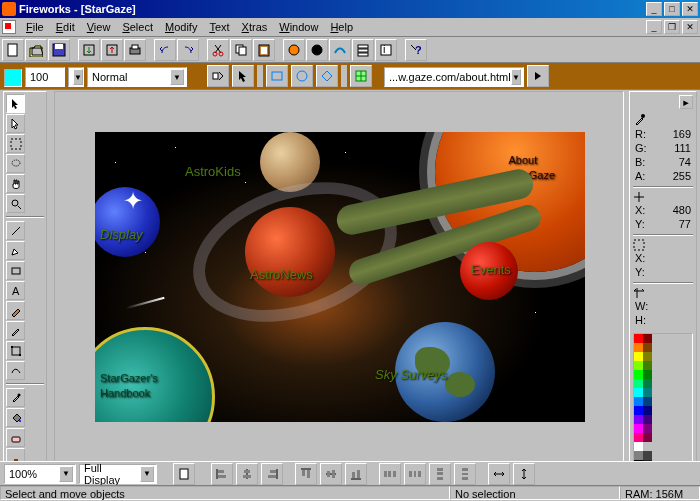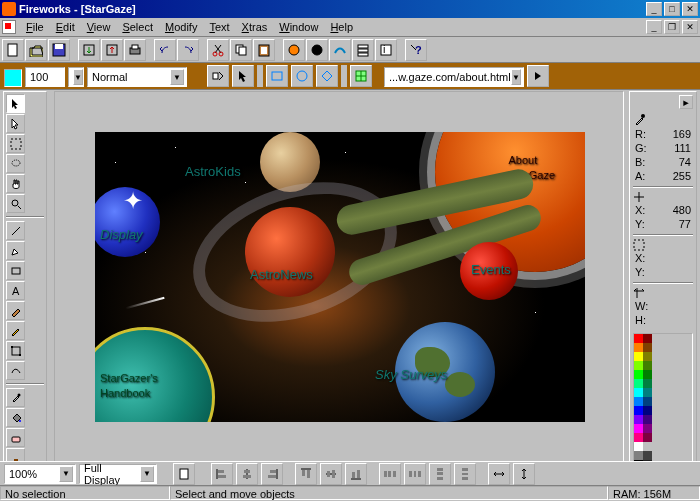--- a/index.html
+++ b/index.html
@@ -26,21 +26,21 @@
 .toolbox .tool { width: 19px; height: 19px; border: 1px outset #fff; background: #c0c0c0; display: flex; align-items: center; justify-content: center; }
 .toolbox .tool.active { border: 1px inset #fff; background: #ffffff; }
 .toolbox .divider { width: 100%; height: 2px; border-top: 1px solid #808080; border-bottom: 1px solid #fff; margin: 2px 0; }
 .toolbox .swatch-row { width: 100%; display: flex; gap: 1px; }
 .toolbox .swatch { width: 19px; height: 19px; border: 1px inset #fff; }
 .canvas-area { position: absolute; left: 54px; top: 91px; width: 570px; height: 384px; background: #c0c0c0; border: 1px inset #fff; }
 .canvas { position: absolute; left: 40px; top: 40px; width: 490px; height: 290px; background: #000; overflow: hidden; }
 .space { position: absolute; inset: 0; background: radial-gradient(ellipse at 45% 60%, #8b4513 0%, #2a1a0a 25%, #000 60%); }
 .star { position: absolute; width: 1px; height: 1px; background: #fff; }
 .planet { position: absolute; border-radius: 50%; }
-.label { position: absolute; color: #0f766e; font-family: Arial; font-size: 13px; text-shadow: 1px 1px 2px #000; }
+.label { position: absolute; color: #4d7c0f; font-family: Arial; font-size: 13px; text-shadow: 1px 1px 2px #000; }
 .rightpanel { position: absolute; right: 3px; top: 91px; width: 68px; height: 384px; background: #c0c0c0; border: 1px outset #fff; padding: 3px; }
 .rightpanel .row { display: flex; justify-content: space-between; padding: 1px 2px; }
 .rightpanel .sep { height: 2px; border-top: 1px solid #808080; border-bottom: 1px solid #fff; margin: 3px 0; }
 .palette { display: grid; grid-template-columns: repeat(2, 9px); gap: 0; border: 1px inset #fff; margin-top: 6px; }
 .palette .pc { width: 9px; height: 9px; }
 .bottombar { position: absolute; left: 0; bottom: 16px; width: 700px; height: 24px; background: #c0c0c0; display: flex; align-items: center; padding: 2px 4px; gap: 3px; border-top: 1px solid #fff; }
 .statusbar { position: absolute; left: 0; bottom: 0; width: 700px; height: 16px; background: #c0c0c0; display: flex; border-top: 1px solid #808080; }
 .statusbar .cell { border: 1px inset #fff; padding: 1px 4px; height: 14px; line-height: 13px; }
 svg { display: block; }
 </style>
@@ -606,16 +606,16 @@
       </svg>
     </div>
   <div class="tbtn">
       <svg width="14" height="14">
         <path d="M7 2v10m-2-8l2-2 2 2m-4 6l2 2 2-2" stroke="#000" fill="none"></path>
       </svg>
     </div>
 </div>
 
 <div class="statusbar">
+  <div class="cell" style="flex:1">Select and move objects</div>
   <div class="cell" style="width:170px">No selection</div>
-  <div class="cell" style="flex:1">Select and move objects</div>
-  <div class="cell" style="width:92px">RAM: 156M</div>
+  <div class="cell" style="width:80px">RAM: 156M</div>
 </div>
 
 </body></html>

